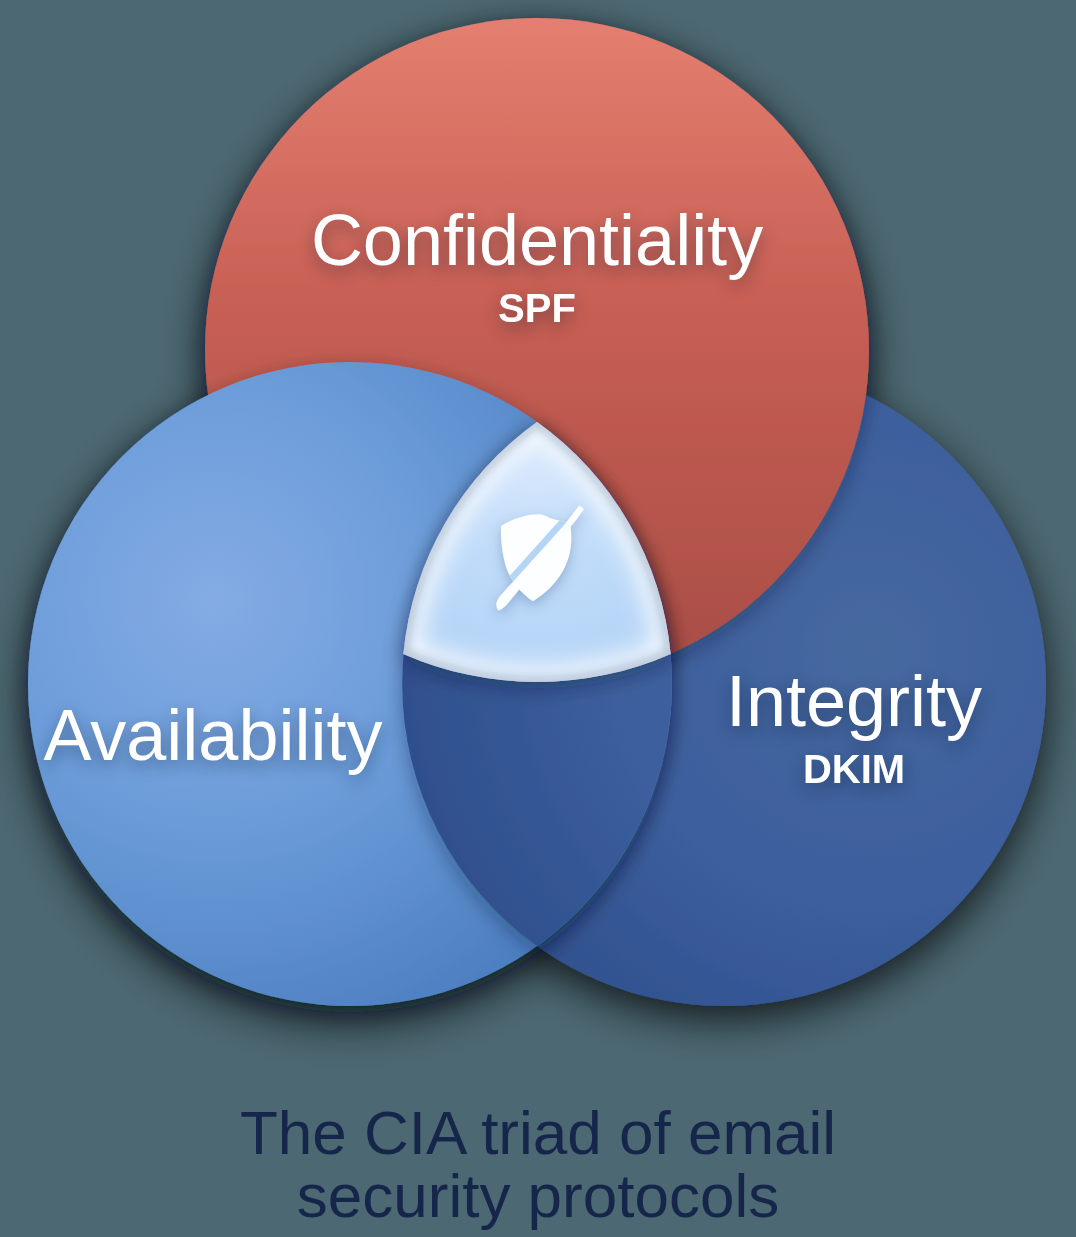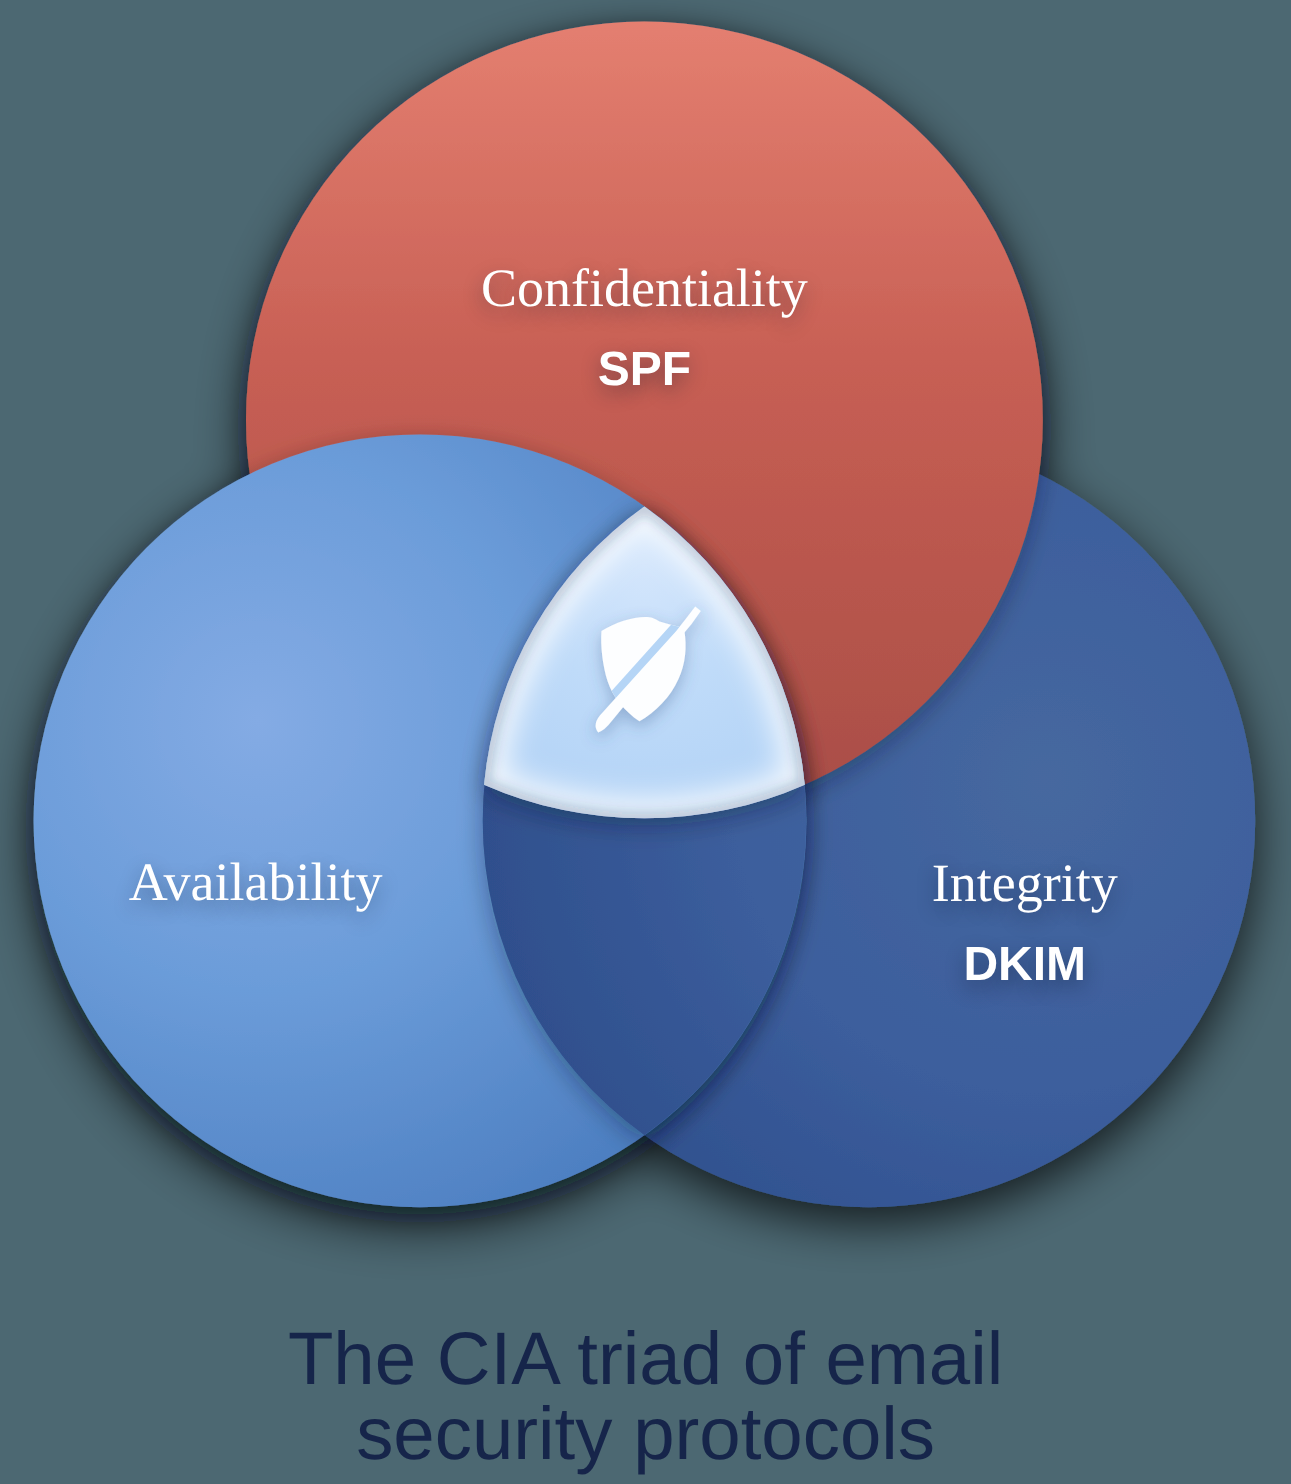--- a/index.html
+++ b/index.html
@@ -12,25 +12,25 @@
   .stage { position: relative; width: 1076px; height: 1237px; }
   .stage svg { position: absolute; left: 0; top: 0; }
   .label {
     position: absolute;
     transform: translate(-50%, -50%);
     text-align: center;
     color: #ffffff;
     text-shadow: 0 6px 16px rgba(12, 24, 48, 0.40);
     white-space: nowrap;
   }
-  .set-name    { font-size: 45px; font-weight: 500; line-height: 68px; font-family: Liberation Serif, serif; }
+  .set-name    { font-size: 72px; font-weight: 500; line-height: 68px; }
   .set-protocol{ font-size: 40px; font-weight: 700; line-height: 68px; }
   .label-top   { left: 537px; top: 274px; }
   .label-left  { left: 213px; top: 735px; }
-  .label-right { left: 854px; top: 770px; }
+  .label-right { left: 854px; top: 735px; }
   .caption {
     position: absolute;
     left: 538px; top: 1164px;
     transform: translate(-50%, -50%);
     text-align: center;
     font-size: 62px;
     font-weight: 400;
     line-height: 63px;
     color: #16254a;
     white-space: nowrap;

